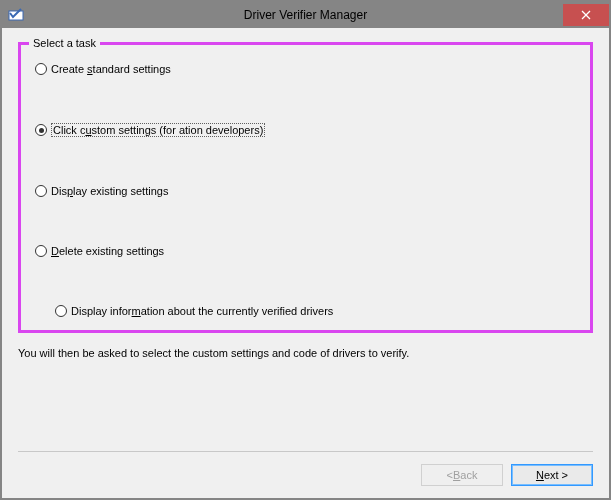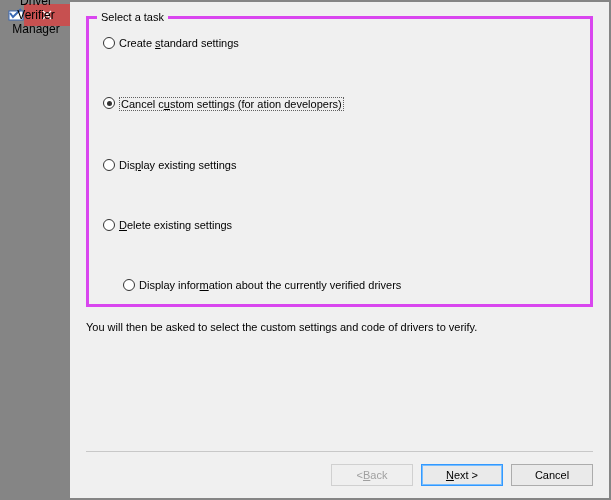--- a/index.html
+++ b/index.html
@@ -14,21 +14,21 @@
       width: 611px;
       height: 500px;
       overflow: hidden;
     }
     .window {
       width: 611px;
       height: 500px;
       background: #858585;
       padding: 2px;
       display: flex;
-      flex-direction: row;
+      flex-direction: column;
     }
     .titlebar {
       height: 26px;
       background: #858585;
       display: flex;
       align-items: center;
       position: relative;
     }
     .titlebar-icon {
       width: 16px;
@@ -82,21 +82,21 @@
       position: absolute;
       top: -8px;
       left: 8px;
       background: #f0f0f0;
       padding: 0 4px;
       font-size: 11px;
       color: #000;
     }
     .radio-row {
       display: flex;
-      align-items: flex-start;
+      align-items: center;
       margin-bottom: 48px;
       cursor: pointer;
     }
     .radio-row:last-of-type {
       margin-bottom: 0;
       margin-left: 20px;
     }
     .radio-circle {
       width: 12px;
       height: 12px;
@@ -195,21 +195,21 @@
     <div class="groupbox">
       <div class="groupbox-title">Select a task</div>
 
       <label class="radio-row">
         <span class="radio-circle"></span>
         <span class="radio-label"><span>Create </span><span class="u">s</span><span>tandard settings</span></span>
       </label>
 
       <label class="radio-row">
         <span class="radio-circle checked"></span>
-        <span class="radio-label focused"><span>Cancel c</span><span class="u">u</span><span>stom settings (for ation developers)</span></span>
+        <span class="radio-label focused"><span>Click c</span><span class="u">u</span><span>stom settings (for ation developers)</span></span>
       </label>
 
       <label class="radio-row">
         <span class="radio-circle"></span>
         <span class="radio-label"><span>Dis</span><span class="u">p</span><span>lay existing settings</span></span>
       </label>
 
       <label class="radio-row">
         <span class="radio-circle"></span>
         <span class="radio-label"><span></span><span class="u">D</span><span>elete existing settings</span></span>
@@ -231,16 +231,15 @@
       <button class="wiz-btn disabled">
           <span>&lt; </span>
           <span class="u">B</span>
           <span>ack</span>
         </button>
       <button class="wiz-btn default">
           <span></span>
           <span class="u">N</span>
           <span>ext &gt;</span>
         </button>
-      <button class="wiz-btn">Cancel</button>
     </div>
   </div>
 </div>
 
 </body></html>

